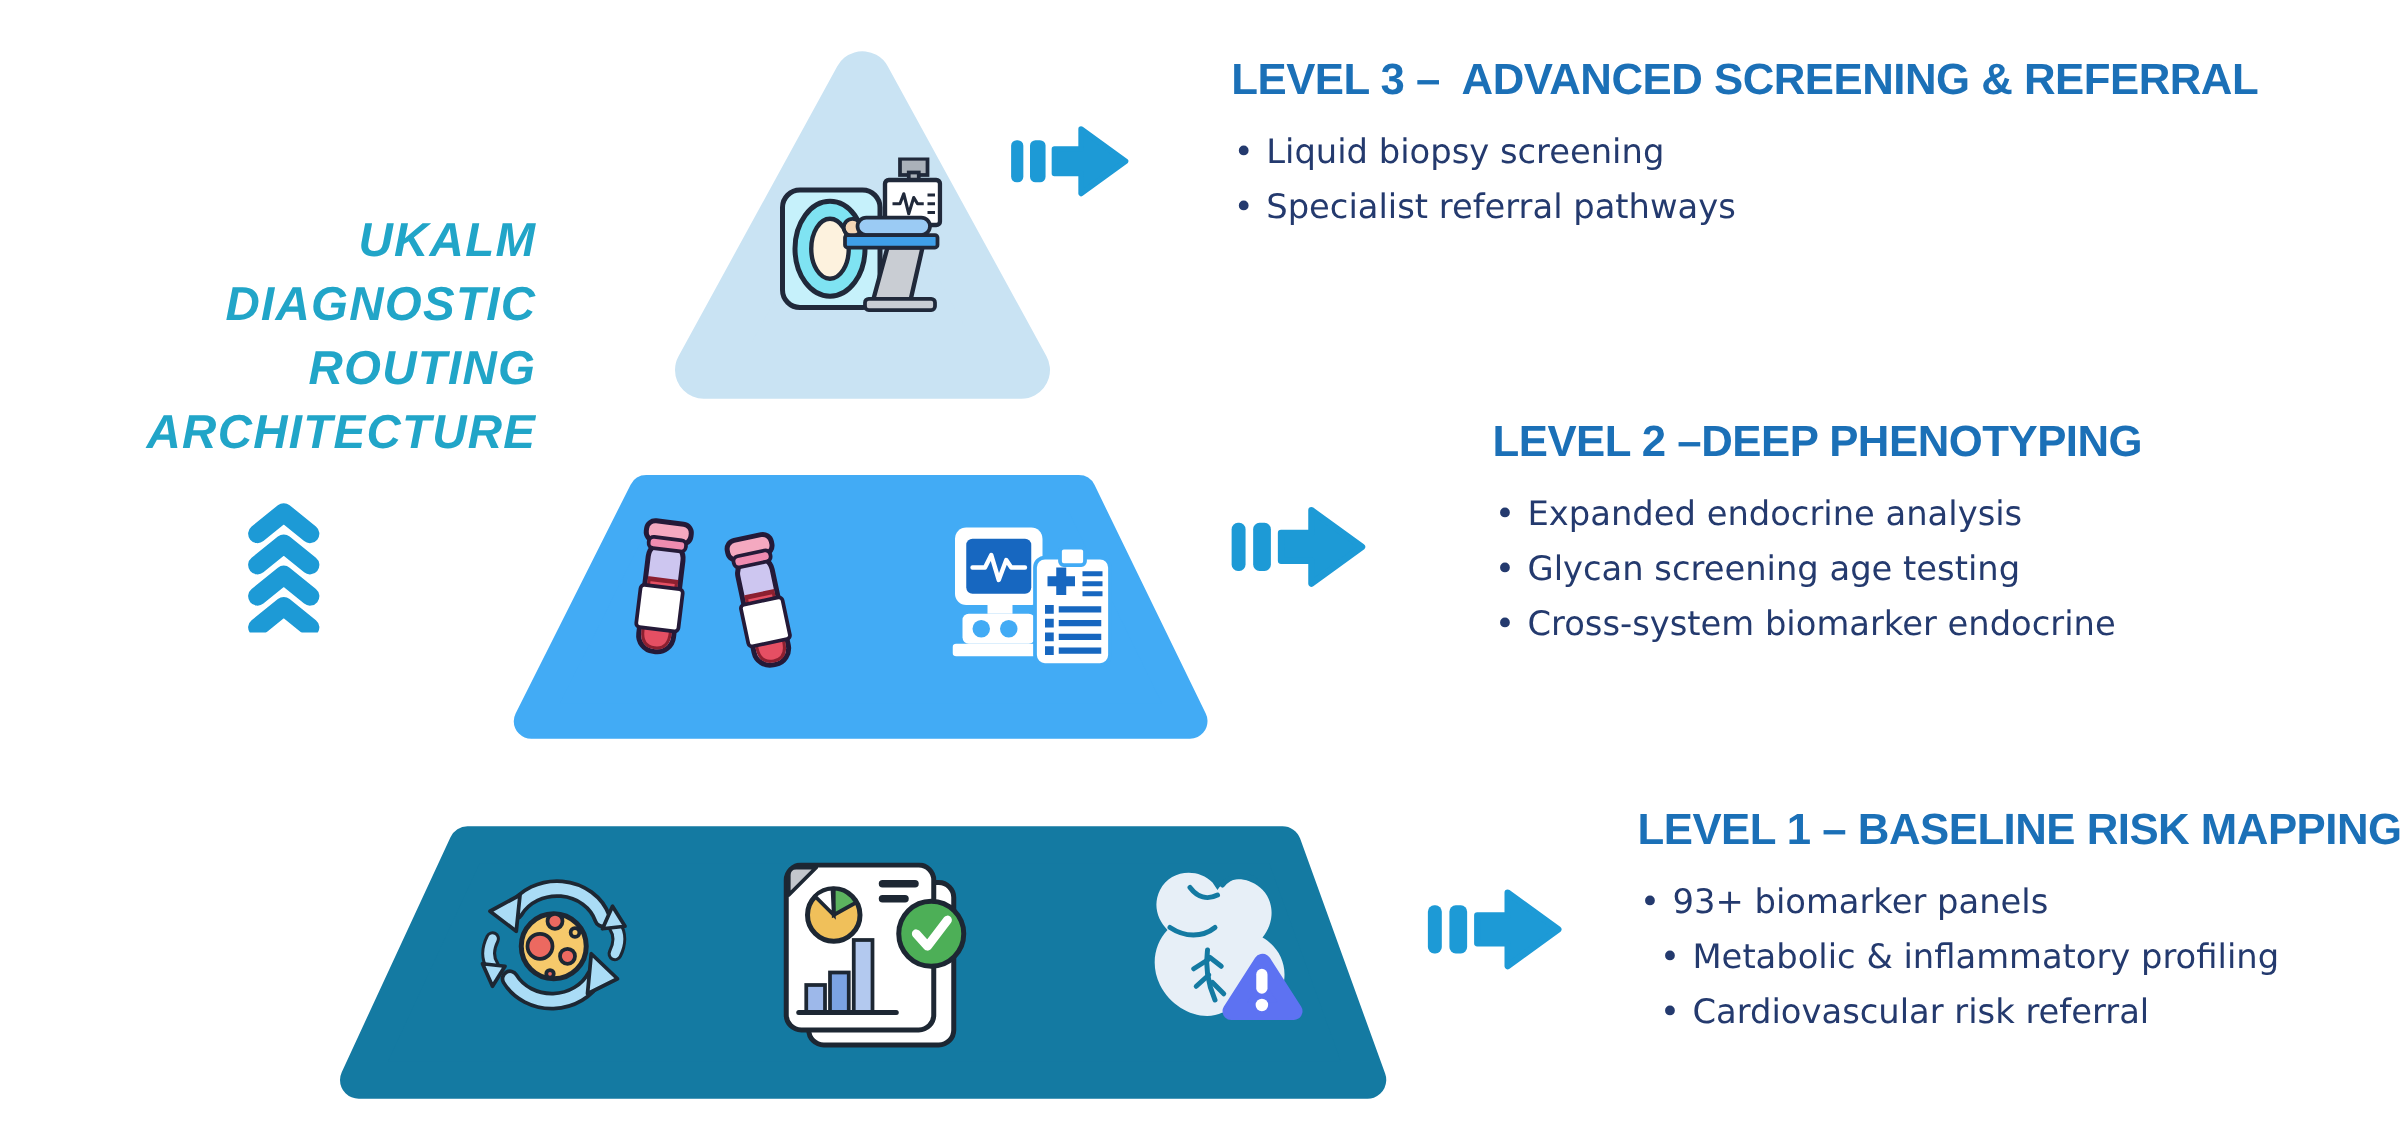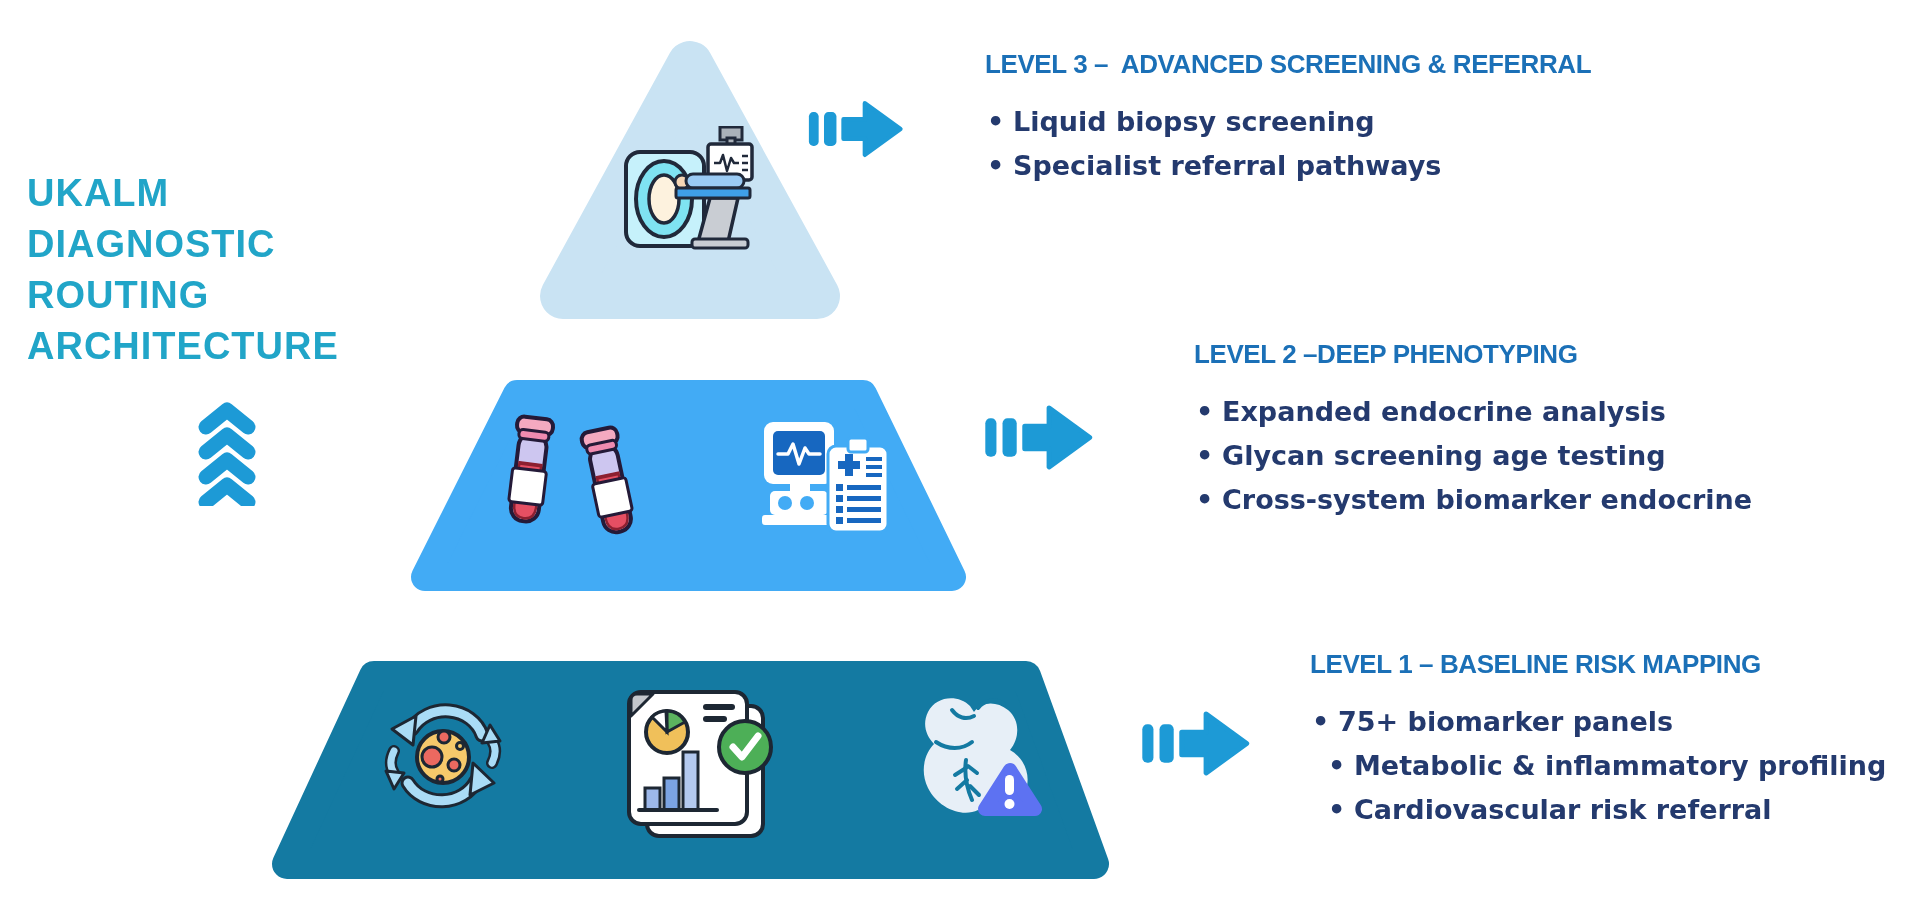--- a/index.html
+++ b/index.html
@@ -4,38 +4,38 @@
 <style>
   html,body{margin:0;padding:0;background:#fff;}
   .canvas{
     position:relative;width:1920px;height:900px;overflow:hidden;
     background:var(--background,#ffffff);
     font-family:"Liberation Sans",sans-serif;
   }
   .abs{position:absolute;}
   
   .title{
-    left:27px;top:168px;width:402px;text-align:left;
+    left:27px;top:168px;width:402px;text-align:right;
     color:var(--title_text,#21a5c8);
-    font-size:38px;font-weight:bold;line-height:51px;letter-spacing:1px;
+    font-size:38px;font-weight:bold;line-height:51px;letter-spacing:1px;font-style:italic;
   }
   
   .section{width:840px;}
   .section .heading{
     color:var(--heading_text,#1b70b7);
-    font-size:26px;font-weight:bold;letter-spacing:-0.4px;white-space:pre;
+    font-size:35px;font-weight:bold;letter-spacing:-0.4px;white-space:pre;
     line-height:44px;
   }
   .section ul{
     list-style:none;margin:14px 0 0 0;padding:0;
     color:var(--bullet_text,#243a6e);
     font-family:"DejaVu Sans","Liberation Sans",sans-serif;
     font-size:27px;line-height:44px;
   }
-  .section li{position:relative;padding-left:28px;white-space:pre;font-weight:bold;}
+  .section li{position:relative;padding-left:28px;white-space:pre;}
   .section li::before{content:"\2022";position:absolute;left:2px;}
   .section li.indent{margin-left:16px;}
   .sec3{left:985px;top:42px;}
   .sec2{left:1194px;top:332px;}
   .sec1{left:1310px;top:642px;}
   
   .ff{color:var(--arrow_blue,#1d9ad6);}
   .a3{left:808px;top:95px;width:96px;height:68px;}
   .a2{left:984px;top:399px;width:110px;height:77px;}
   .a1{left:1141px;top:705px;width:110px;height:77px;}
@@ -222,19 +222,19 @@
       <li><span>Cross-system biomarker endocrine</span></li>
     </ul>
   </div>
 
   <svg class="abs ff a1">
       <use href="#ffarrow"></use>
     </svg>
   <div class="abs section sec1">
     <div class="heading">LEVEL 1 – BASELINE RISK MAPPING</div>
     <ul>
-      <li><span>75+ biomarker panels</span></li>
+      <li><span>93+ biomarker panels</span></li>
       <li class="indent"><span>Metabolic &amp; inflammatory profiling</span></li>
       <li class="indent"><span>Cardiovascular risk referral</span></li>
     </ul>
   </div>
 
 </div>
 
 </body></html>

